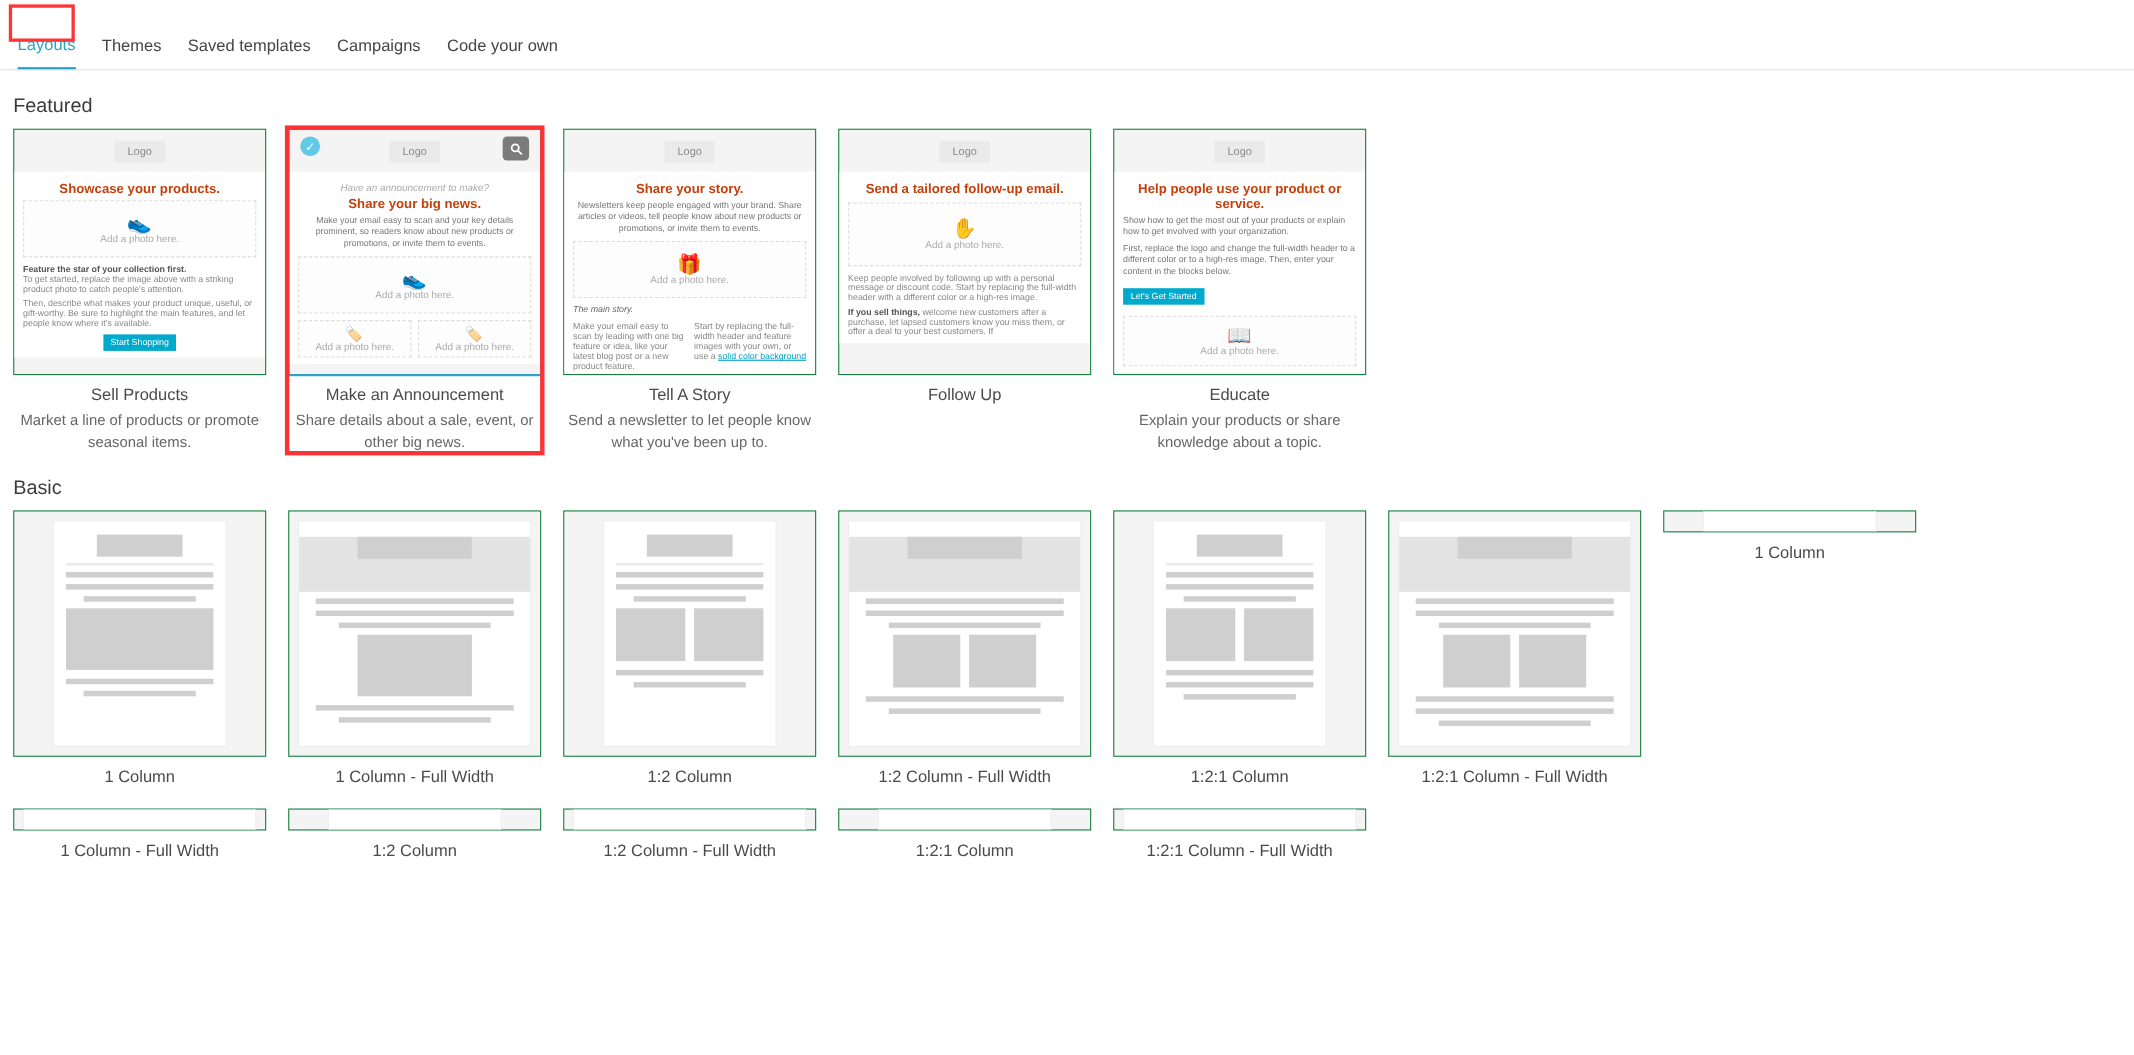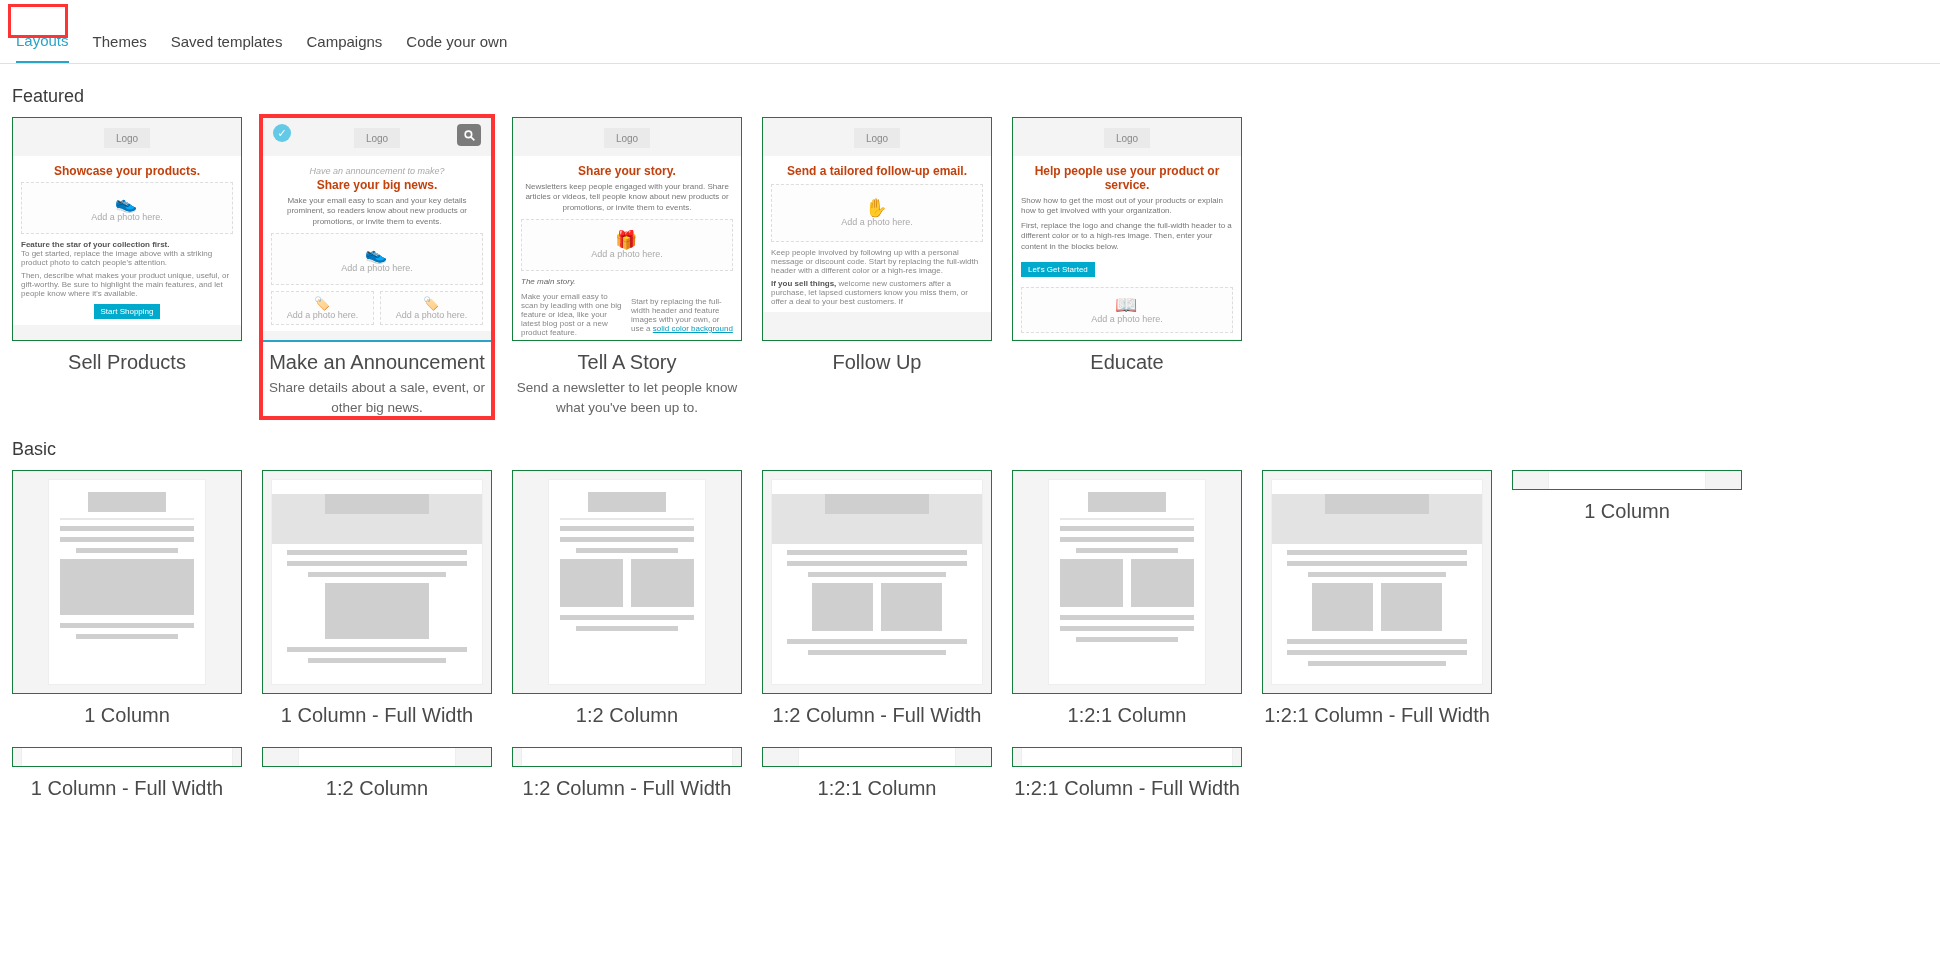--- a/index.html
+++ b/index.html
@@ -57,21 +57,21 @@
   .basic-option   { width: 230px; }
 
   .card {
     width: 100%;
     border: 1px solid #15803d;
     background: #fff;
     cursor: pointer;
   }
   .caption-title {
     text-align: center;
-    font-size: 20px;
+    font-size: 15px;
     color: #4a4a4a;
     margin-top: 10px;
     font-weight: 400;
   }
   .caption-desc {
     text-align: center;
     font-size: 13.5px;
     color: #666;
     line-height: 1.45;
     margin-top: 4px;
@@ -120,21 +120,21 @@
     display: flex; flex-direction: column; align-items: center; justify-content: center;
     color: #aaa; font-size: 9px;
   }
   .fp-ph .doodle { color:#ccc; font-size: 18px; line-height: 1; }
   .fp-row { display: flex; gap: 6px; }
   .fp-sm  { font-size: 8px; color:#888; }
   .fp-btn {
     display: inline-block; background: #00aacc; color:#fff;
     font-size: 8px; padding: 3px 7px; margin: 6px auto 0 auto;
   }
-  .fp-cols { display:flex; gap:8px; margin-top:6px;align-items:center; }
+  .fp-cols { display:flex; gap:8px; margin-top:6px; }
   .fp-col  { flex:1; }
   .fp-link { color:#009fc2; text-decoration: underline; }
 
   .fp-badge {
     position:absolute; top:6px; left:10px;
     width:18px;height:18px;border-radius:50%;
     background:#62c9e6;color:#fff;font-size:11px;
     display:flex;align-items:center;justify-content:center;
   }
   .fp-mag {
@@ -208,20 +208,21 @@
         </div>
         <div style="margin-top:6px;">
           <div class="fp-sm" style="font-weight:700;color:#555">Feature the star of your collection first.</div>
           <div class="fp-sm">To get started, replace the image above with a striking product photo to catch people's attention.</div>
           <div class="fp-sm" style="margin-top:4px">Then, describe what makes your product unique, useful, or gift-worthy. Be sure to highlight the main features, and let people know where it's available.</div>
           <div style="text-align:center"><span class="fp-btn">Start Shopping</span></div>
         </div>
       </div>
     </div>
     <div class="caption-title">Sell Products</div>
+    <div class="caption-desc">Market a line of products or promote seasonal items.</div>
   </div>
 
   <div class="template-option featured-item-wrap featured-selected">
     <div class="card featured-preview">
       <span class="fp-badge">✓</span>
       <span class="fp-mag">
         <svg width="13" height="13" viewBox="0 0 24 24" fill="none" stroke="#fff" stroke-width="3">
             <circle cx="10" cy="10" r="6"></circle>
             <line x1="15" y1="15" x2="21" y2="21"></line>
           </svg>
@@ -301,20 +302,21 @@
         <div class="fp-desc-left">Show how to get the most out of your products or explain how to get involved with your organization.</div>
         <div class="fp-desc-left">First, replace the logo and change the full-width header to a different color or to a high-res image. Then, enter your content in the blocks below.</div>
         <span class="fp-btn" style="margin-left:0">Let's Get Started</span>
         <div class="fp-ph" style="height:46px;margin-top:10px">
           <span class="doodle">📖</span>
           <span>Add a photo here.</span>
         </div>
       </div>
     </div>
     <div class="caption-title">Educate</div>
+    <div class="caption-desc">Explain your products or share knowledge about a topic.</div>
   </div>
 </div>
 
 <h3 class="section-title">Basic</h3>
 
 <div class="grid">
 
   <div class="basic-option">
     <div class="card basic-preview">
       <div class="bp-paper">

